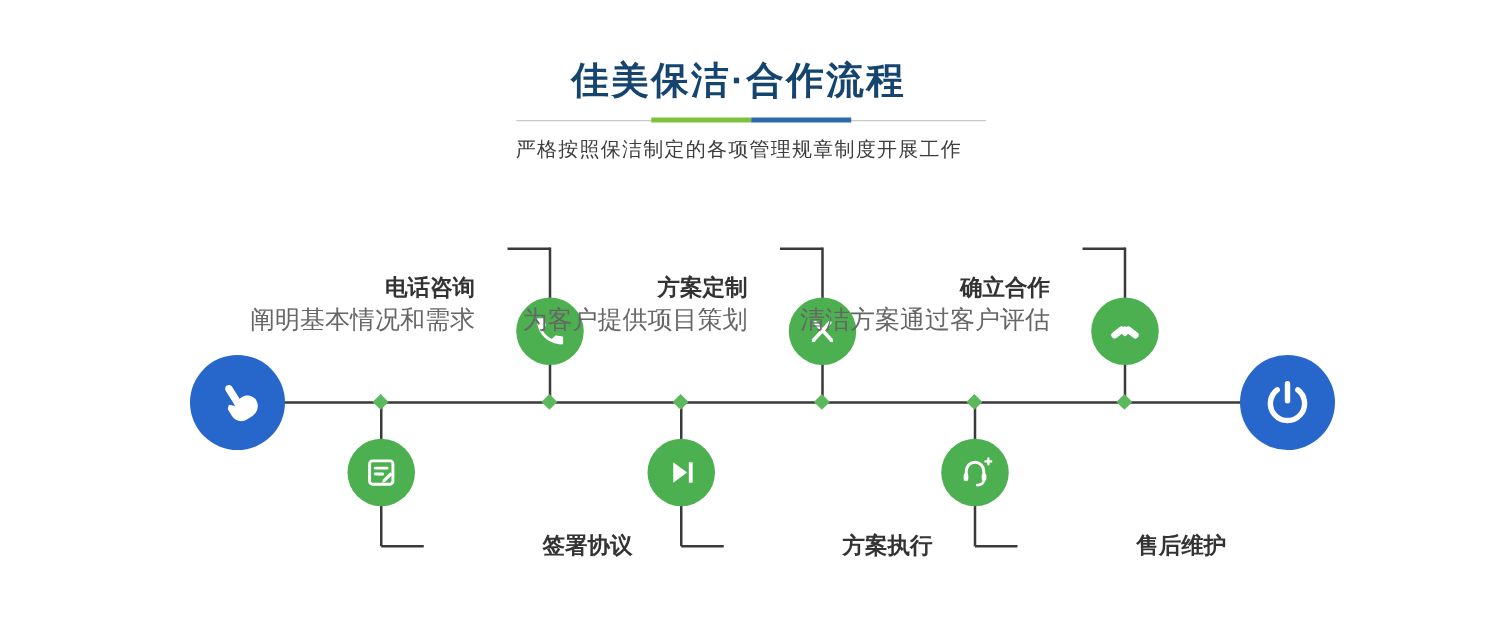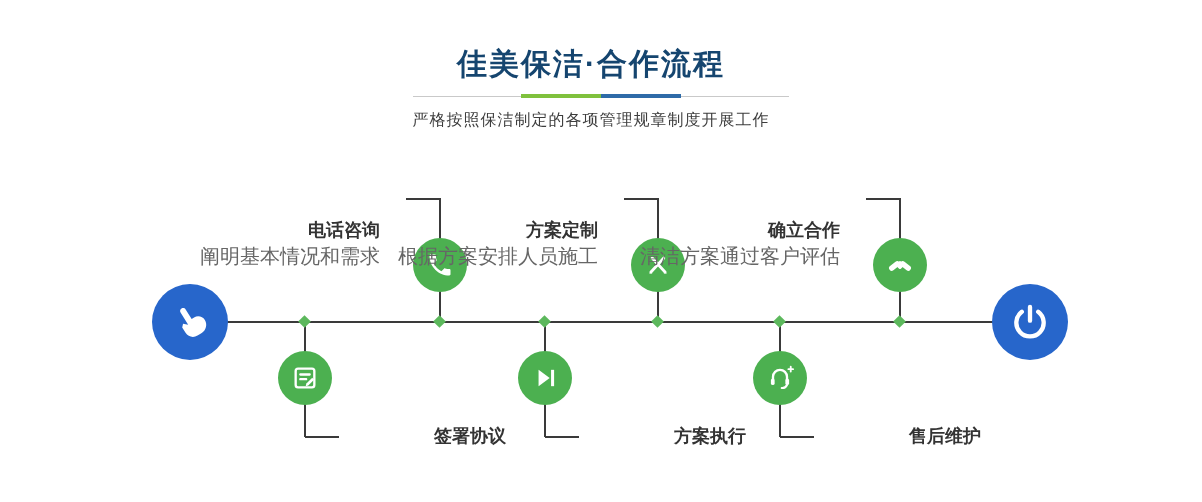--- a/index.html
+++ b/index.html
@@ -163,21 +163,21 @@
             <path d="M6 18L17 6"></path>
             <path d="M7 6l11 12"></path>
           </g>
           <path d="M4.6 19.6l2.6-.6-2-2z" fill="#ffffff"></path>
           <path d="M19.4 19.6l-2.6-.6 2-2z" fill="#ffffff"></path>
         </svg>
       </span>
     </div>
     <div class="label label-top l-step3">
       <div class="step-title">方案定制</div>
-      <div class="step-desc">根据方案安排人员施工</div>
+      <div class="step-desc">为客户提供项目策划</div>
     </div>
   </div>
 
   <div>
     <div class="gcircle c-step4">
       <span>
         <svg viewBox="0 0 24 24">
           <path d="M6.5 5v14l9.5-7z" fill="#ffffff"></path>
           <rect x="17.2" y="5" width="2.6" height="14" fill="#ffffff"></rect>
         </svg>

